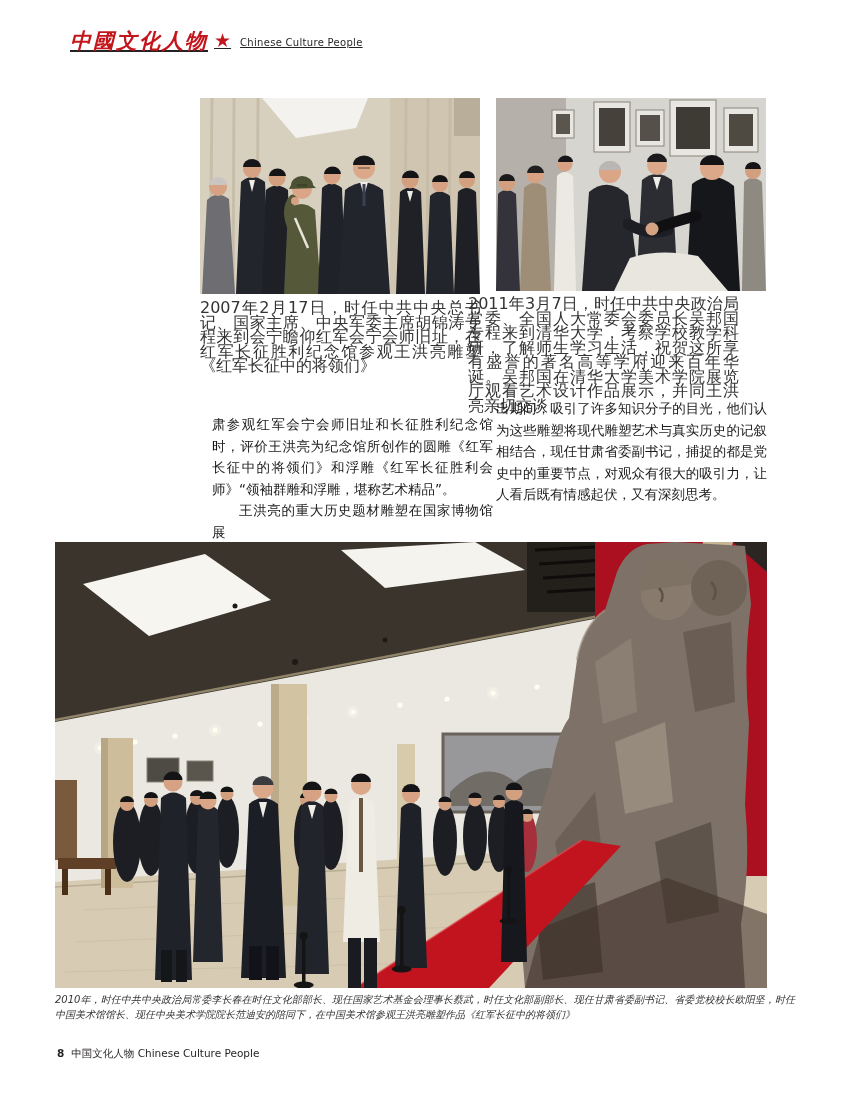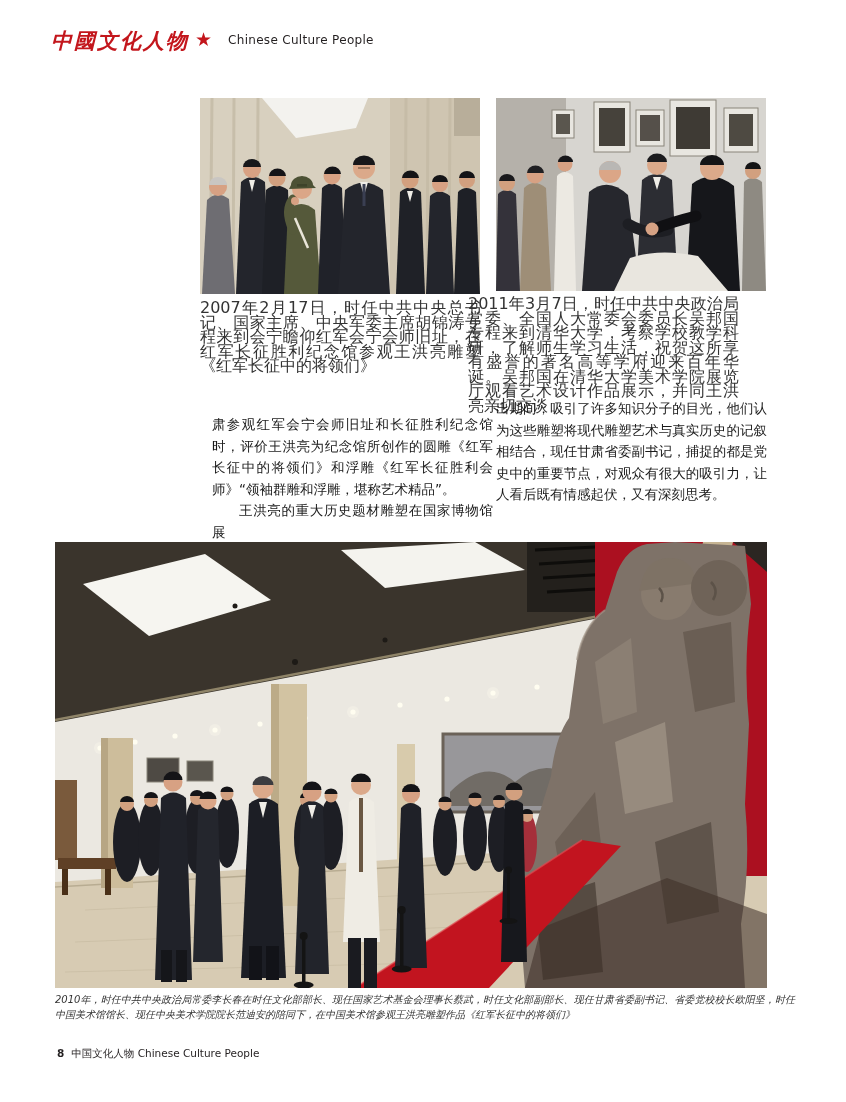--- a/index.html
+++ b/index.html
@@ -3,28 +3,28 @@
 <meta charset="utf-8">
 <style>
   html,body{margin:0;padding:0;background:#888;}
   .page{
     position:relative;width:846px;height:1102px;background:#ffffff;
     margin:0 auto;overflow:hidden;
     font-family:"DejaVu Sans","Liberation Sans",sans-serif;
     color:#222;
   }
   
-  .hdr{position:absolute;left:51px;top:30px;display:flex;}
+  .hdr{position:absolute;left:70px;top:30px;display:flex;align-items:center;text-decoration:underline;}
   .logo-cn{
     color:#c3161c;font-weight:bold;font-style:italic;
     font-size:21px;letter-spacing:2px;line-height:1;
     font-family:"DejaVu Serif","Liberation Serif",serif;
   }
   .logo-star{color:#c3161c;font-size:19px;line-height:1;margin-left:6px;font-style:normal;}
-  .logo-en{color:#231f20;font-size:12px;margin-left:16px;letter-spacing:.3px;margin-top:3px;}
+  .logo-en{color:#231f20;font-size:10px;margin-left:9px;letter-spacing:.3px;margin-top:3px;}
   
   figure{margin:0;padding:0;position:absolute;}
   .photo{overflow:hidden;background:#ddd;}
   .photo svg{display:block;width:100%;height:100%;}
   .ph-left{left:200px;top:98px;width:280px;height:196px;}
   .ph-right{left:496px;top:98px;width:270px;height:193px;}
   .ph-main{left:55px;top:542px;width:712px;height:446px;}
   
   .cap{
     position:absolute;font-size:16px;line-height:14.5px;color:#333;

